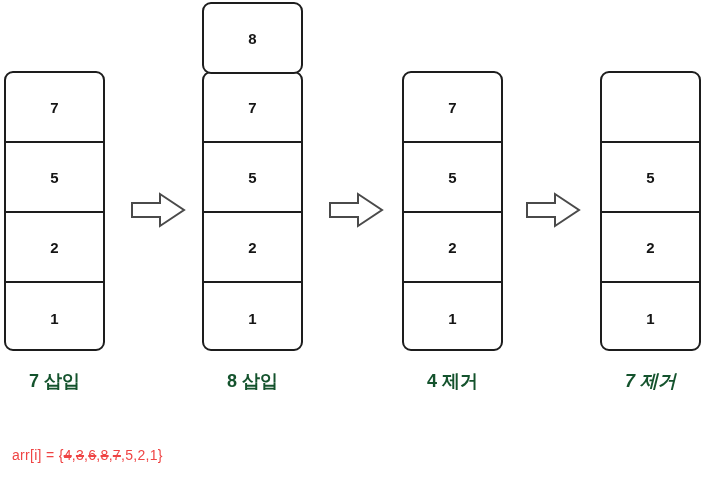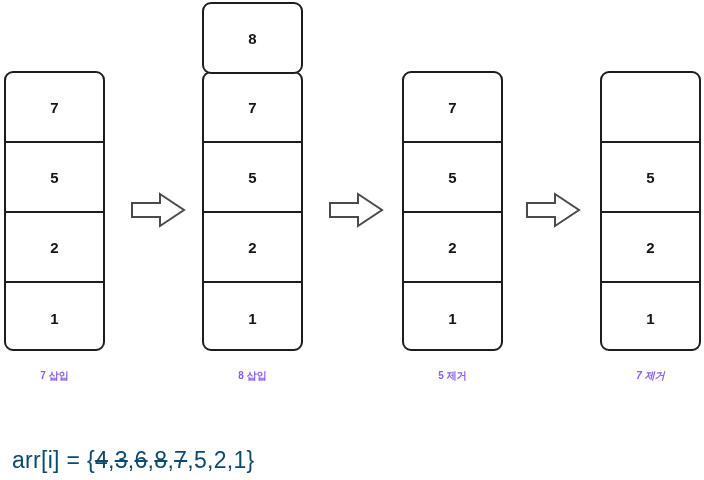--- a/index.html
+++ b/index.html
@@ -75,40 +75,40 @@
     font-size: 15px;
     font-weight: bold;
     color: #151515;
     z-index: 2;
   }
 
   
   .stack-caption {
     position: absolute;
     text-align: center;
-    font-size: 10px;
+    font-size: 18px;
     font-weight: bold;
-    color: #8b5cf6;
+    color: #14532d;
     white-space: nowrap;
   }
 
   
   .arrow {
     position: absolute;
     width: 56px;
     height: 40px;
   }
 
   
   #array-formula {
     position: absolute;
     left: 12px;
     top: 447px;
-    font-size: 23px;
-    color: #0c4a6e;
+    font-size: 14px;
+    color: #ef4444;
     white-space: nowrap;
     letter-spacing: 0.3px;
   }
   #array-formula .tok {
     display: inline-block;
   }
   #array-formula .struck {
     text-decoration: line-through;
     text-decoration-thickness: 1.5px;
   }
@@ -152,21 +152,21 @@
   </div>
 
   <div class="stack" style="left:402px; top:71px; width:101px; height:280px;">
     <div class="stack-body" style="top:0px; height:280px;">
       <div class="cell">7</div>
       <div class="cell">5</div>
       <div class="cell">2</div>
       <div class="cell">1</div>
     </div>
   </div>
-  <div class="stack-caption" style="left:402px; top:369px; width:101px;">5 제거</div>
+  <div class="stack-caption" style="left:402px; top:369px; width:101px;">4 제거</div>
 
   <div class="arrow" style="left:525px; top:190px;">
     <svg width="56" height="40" viewBox="0 0 56 40">
       <polygon points="2,13 30,13 30,4 54,20 30,36 30,27 2,27" fill="#ffffff" stroke="#4a4a4a" stroke-width="2" stroke-linejoin="miter"></polygon>
     </svg>
   </div>
 
   <div class="stack" style="left:600px; top:71px; width:101px; height:280px;">
     <div class="stack-body" style="top:0px; height:280px;">
       <div class="cell empty"></div>

